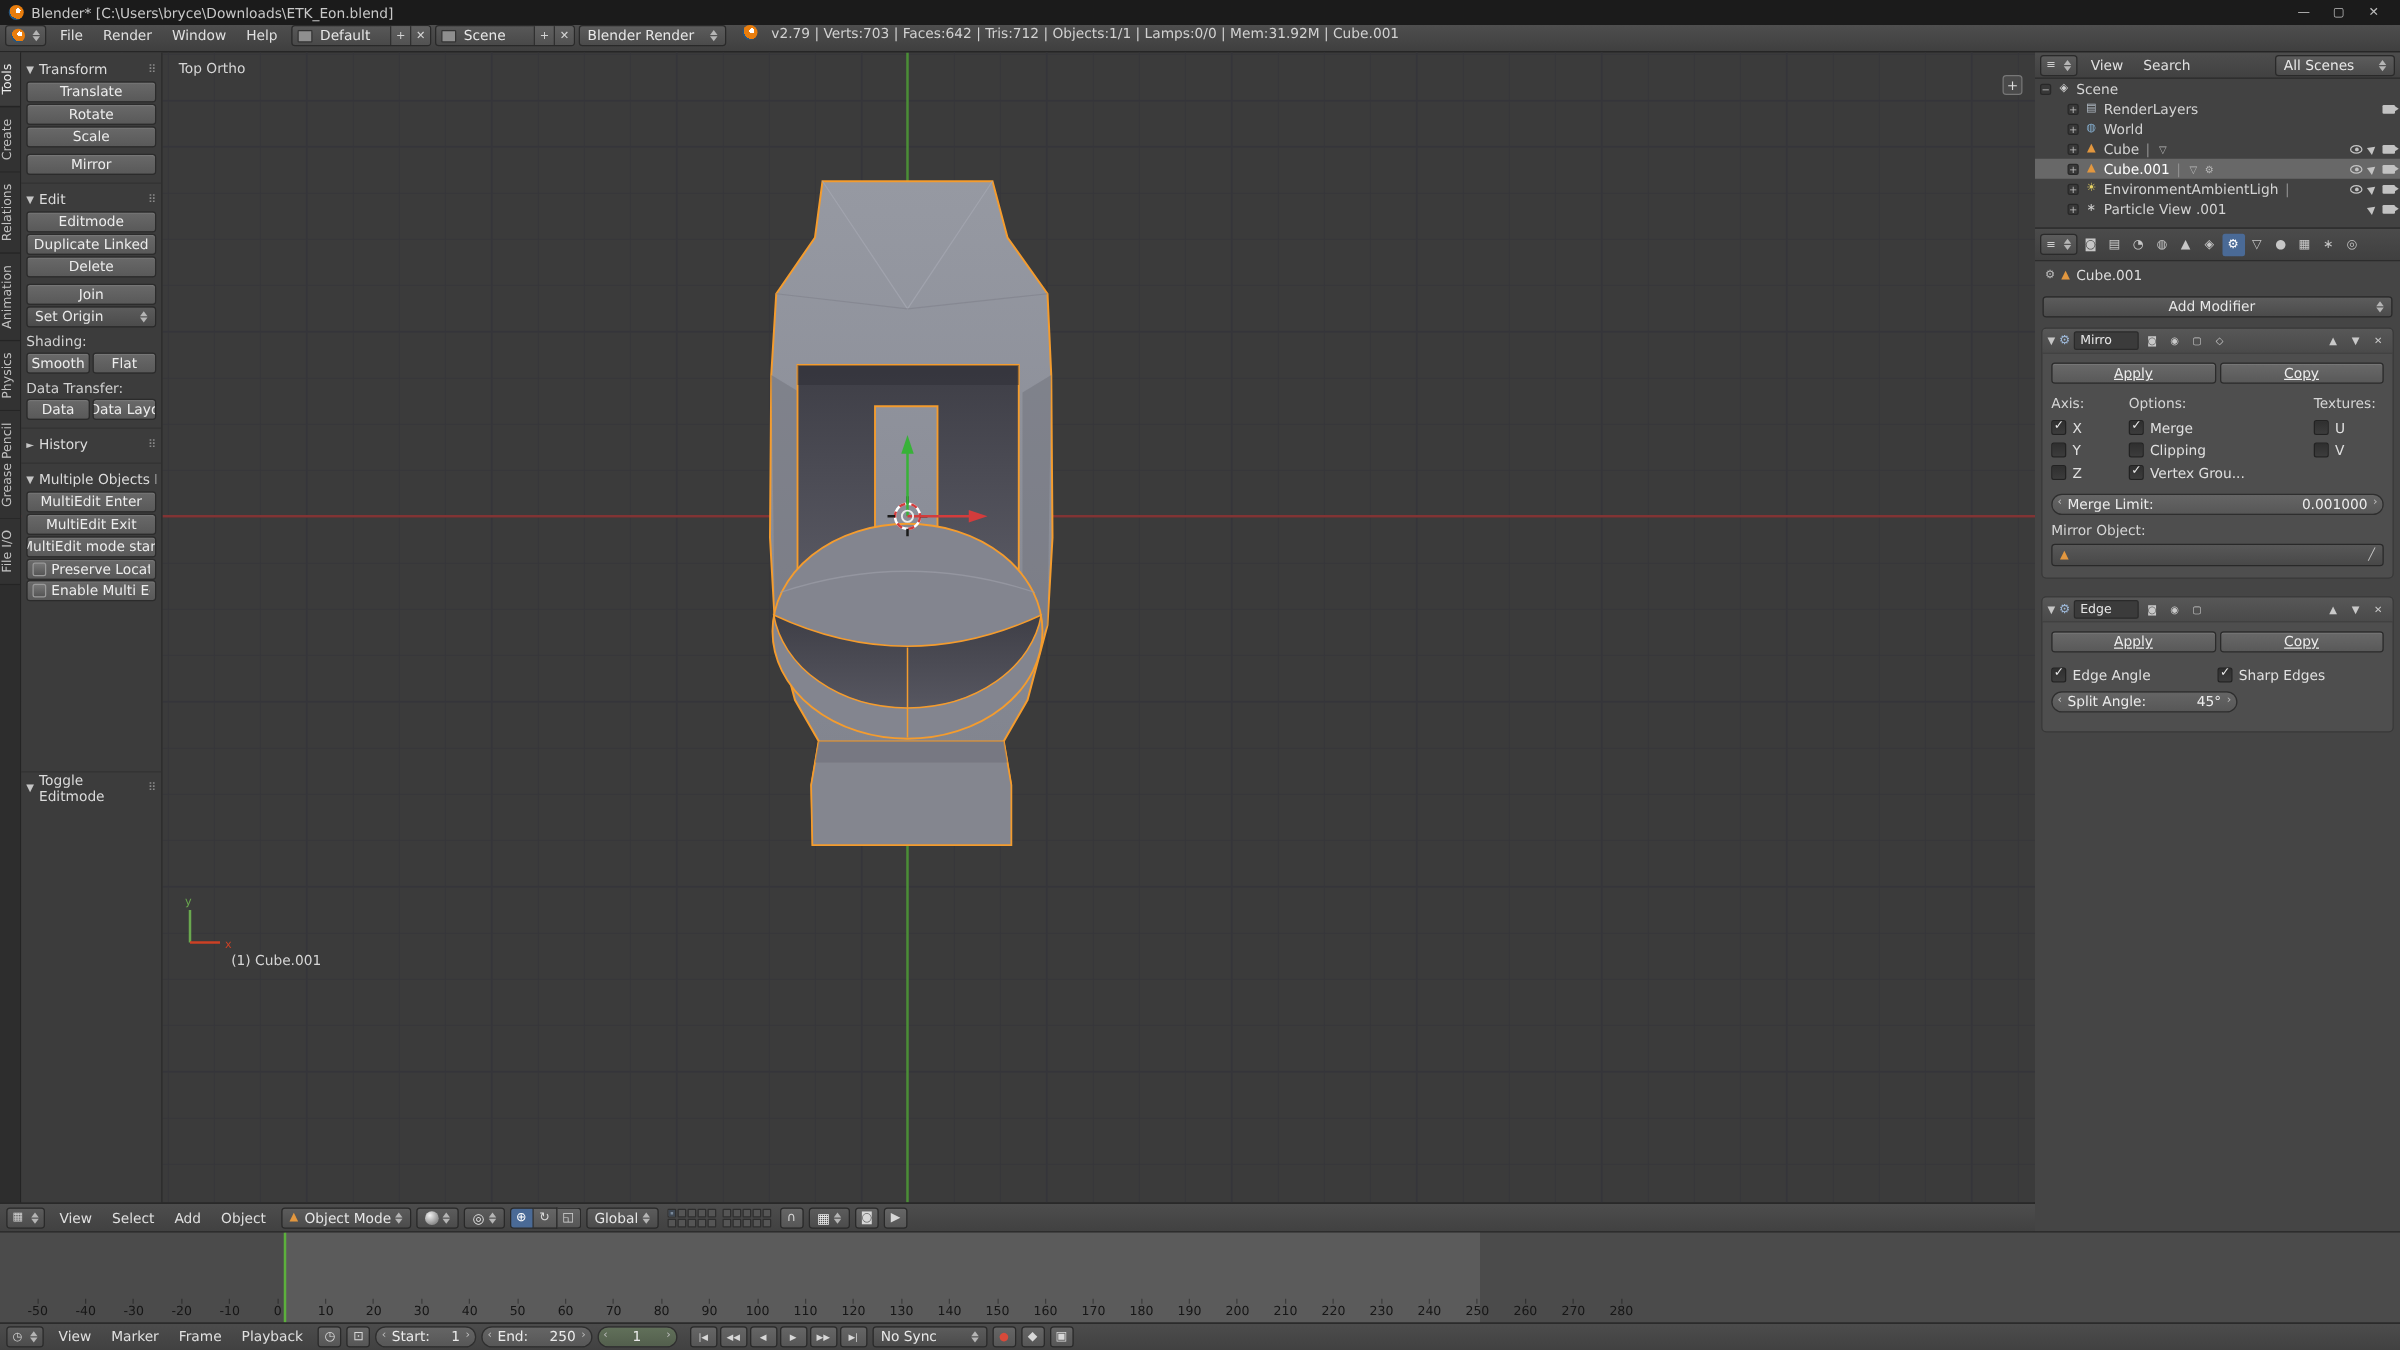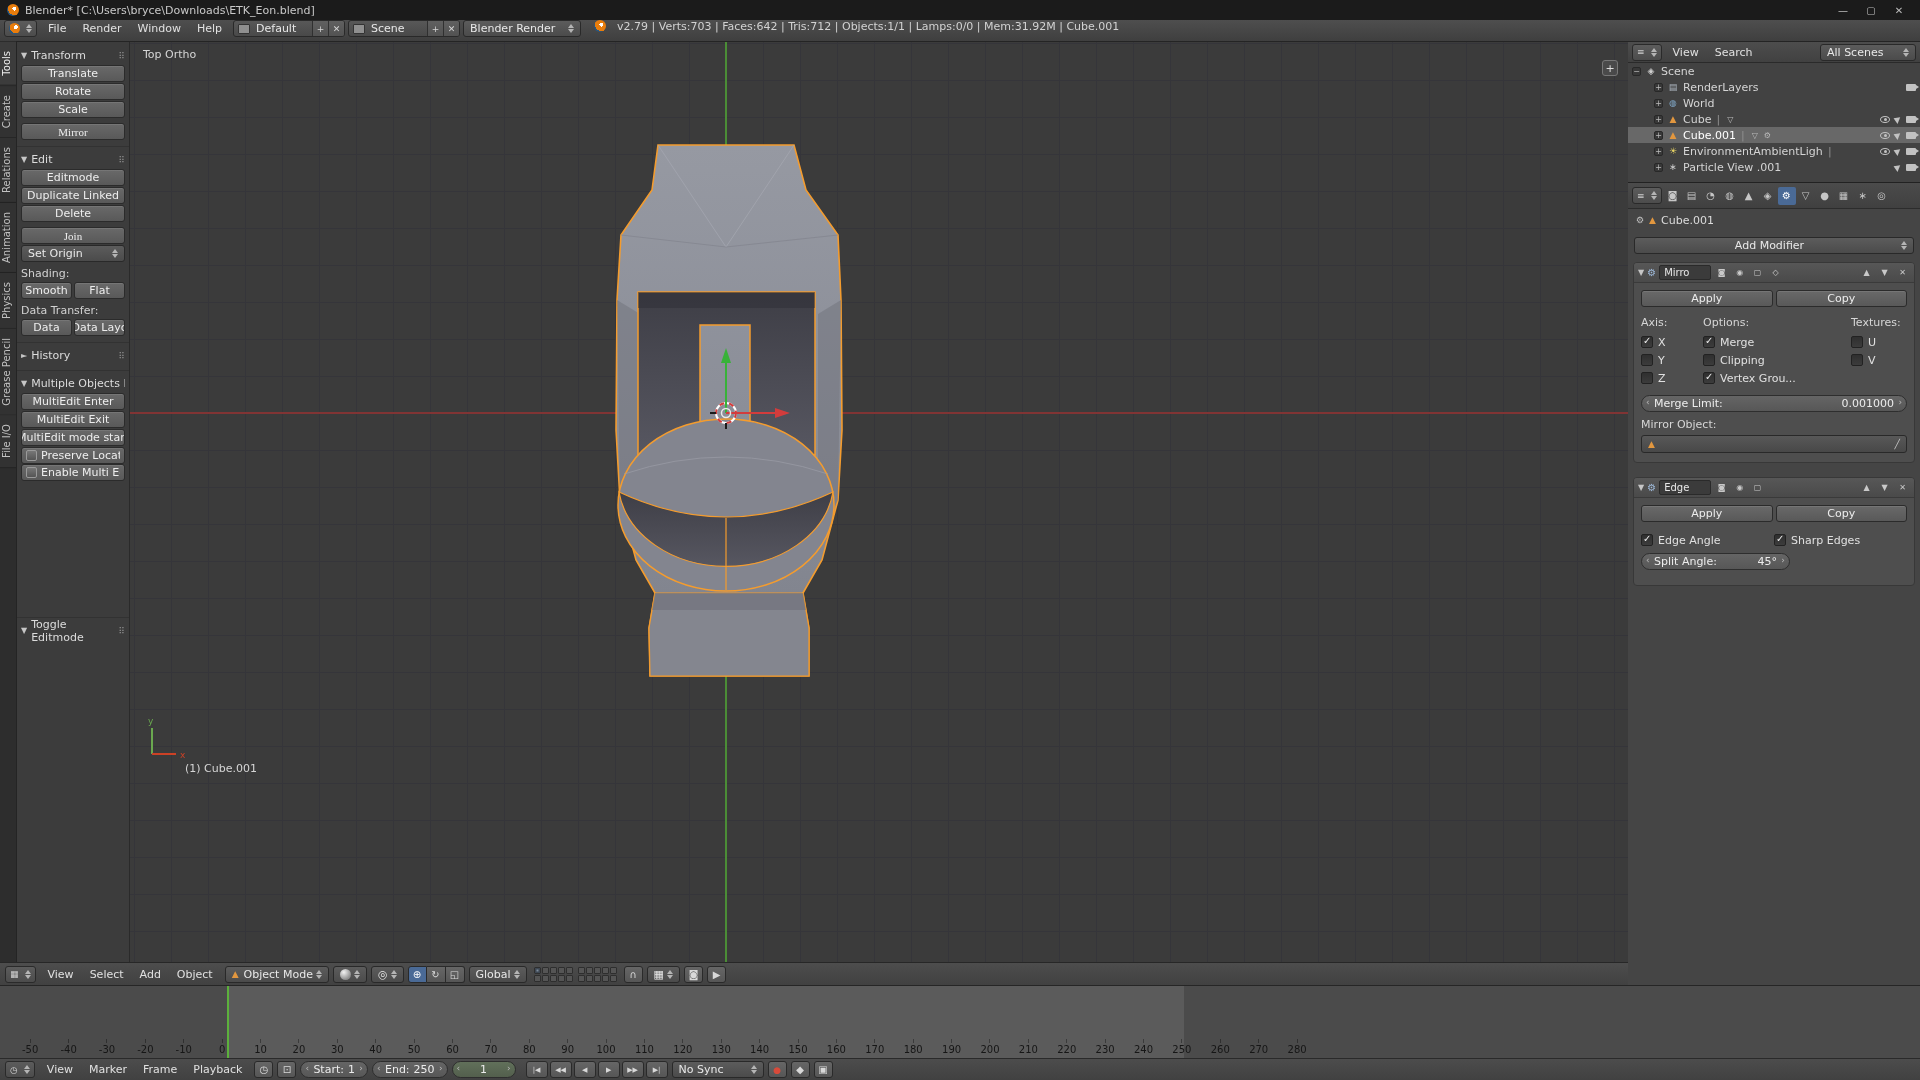--- a/index.html
+++ b/index.html
@@ -47,21 +47,21 @@
   .vtab{writing-mode:vertical-rl;transform:rotate(180deg);font-size:10px;color:#c2c2c2;padding:9px 1px;border-top:1px solid #242424;background:#323232;text-align:center;}
   .vtab.active{background:#3c3c3c;color:#ececec;}
 
   
   .tshelf{position:absolute;left:17px;top:0;width:113px;height:920px;background:#3c3c3c;border-right:1px solid #2a2a2a;padding:3px 4px;}
   .p-hdr{height:17px;display:flex;align-items:center;gap:4px;color:#dcdcdc;margin:2px 0 1px;}
   .tri{font-size:8px;color:#c6c6c6;}
   .drag{margin-left:auto;color:#8a8a8a;font-size:9px;}
   .btn{height:17px;background:linear-gradient(#696969,#595959);border:1px solid #2b2b2b;border-radius:3px;color:#ededed;display:flex;align-items:center;justify-content:center;box-shadow:inset 0 1px 0 rgba(255,255,255,.09);overflow:hidden;white-space:nowrap;}
   .btn-col .btn{margin:1px 0;}
-  .mt4{margin-top:5px!important;font-family:Liberation Serif, serif;}
+  .mt4{margin-top:5px!important;}
   .r2{display:flex;gap:2px;margin:1px 0;}
   .r2 .btn{flex:1;}
   .lab-sm{margin:5px 0 2px;color:#d2d2d2;}
   .psep{border-top:1px solid #323232;margin:6px -4px 4px;}
   .dd-shelf{margin:1px 0;height:17px;}
   .tog{justify-content:flex-start;padding:0 4px;gap:4px;}
   .mini-ic{width:11px;height:11px;border:1px solid #9a9a9a;border-radius:2px;background:linear-gradient(#777,#555);flex:0 0 auto;}
   .tgl-panel{position:absolute;left:4px;right:4px;top:569px;}
 
   
@@ -106,21 +106,21 @@
   .crumb-ic{font-size:9px;color:#c0c0c0;}
   .crumb-ic.obj{color:#e2973f;}
   .addmod{margin:6px 6px 8px;}
   .mod{margin:0 5px 14px;background:#4e4e4e;border:1px solid #383838;border-radius:4px;}
   .mod-hdr{height:20px;display:flex;align-items:center;gap:3px;padding:0 4px;background:linear-gradient(#575757,#4a4a4a);border-bottom:1px solid #3a3a3a;border-radius:3px 3px 0 0;}
   .wrench{font-size:10px;color:#9db8d8;}
   .namefield{width:52px;height:15px;background:#3b3b3b;border:1px solid #2a2a2a;border-radius:2px;padding:0 4px;display:flex;align-items:center;font-size:10px;color:#e8e8e8;overflow:hidden;white-space:nowrap;}
   .hico{width:15px;height:15px;display:flex;align-items:center;justify-content:center;font-size:8px;color:#c9c9c9;}
   .mod-body{padding:7px 7px 9px;}
   .row2{display:flex;gap:3px;margin-bottom:9px;}
-  .row2 .btn{flex:1;}
+  .row2 .btn{flex:1;text-decoration:underline;}
   .cols3{display:grid;grid-template-columns:58px 1fr 56px;gap:4px;margin-bottom:8px;}
   .lab{color:#d6d6d6;margin-bottom:4px;}
   .cb{display:flex;align-items:center;gap:5px;height:18px;color:#e0e0e0;}
   .cb .box{width:12px;height:12px;background:linear-gradient(#2f2f2f,#3c3c3c);border:1px solid #222;border-radius:2px;position:relative;flex:0 0 auto;}
   .cb.checked .box::after{content:"✓";position:absolute;left:1px;top:-2px;font-size:10px;color:#ececec;}
   .num{height:17px;background:linear-gradient(#656565,#575757);border:1px solid #2e2e2e;border-radius:9px;display:flex;align-items:center;padding:0 12px;position:relative;color:#ececec;margin-bottom:6px;}
   .num::before{content:"‹";position:absolute;left:4px;top:1px;color:#bdbdbd;font-size:9px;}
   .num::after{content:"›";position:absolute;right:4px;top:1px;color:#bdbdbd;font-size:9px;}
   .num .val{margin-left:auto;}
   .objfield{height:18px;margin-top:2px;background:linear-gradient(#585858,#484848);}
@@ -128,21 +128,21 @@
 
   
   #timeline{position:absolute;left:0;top:985px;width:1784px;height:95px;}
   .tl-canvas{position:absolute;left:0;top:0;width:1920px;height:73px;background:#4b4b4b;border-top:1px solid #262626;overflow:hidden;}
   .tl-range{position:absolute;left:228px;width:956px;top:0;bottom:0;background:#5b5b5b;}
   .tl-curframe{position:absolute;left:227px;width:2px;top:0;bottom:0;background:#5cb03c;}
   .ruler{position:absolute;left:11px;bottom:3px;display:flex;}
   .rlab{width:38.4px;text-align:center;color:#161616;font-size:10px;}
   .rlab i{display:block;margin:0 auto 1px;width:1px;height:4px;background:rgba(0,0,0,.35);}
   .tl-header{position:absolute;left:0;top:73px;width:1920px;height:22px;background:linear-gradient(#4c4c4c,#414141);border-top:1px solid #2a2a2a;display:flex;align-items:center;gap:4px;padding:0 5px;}
-  .pill{height:17px;background:linear-gradient(#656565,#575757);border:1px solid #2e2e2e;border-radius:9px;display:flex;align-items:center;justify-content:center;gap:4px;padding:0 12px;position:relative;color:#ececec;}
+  .pill{height:17px;background:linear-gradient(#656565,#575757);border:1px solid #2e2e2e;border-radius:9px;display:flex;align-items:center;justify-content:center;gap:17px;padding:0 12px;position:relative;color:#ececec;}
   .pill::before{content:"‹";position:absolute;left:4px;top:1px;color:#bdbdbd;font-size:9px;}
   .pill::after{content:"›";position:absolute;right:4px;top:1px;color:#bdbdbd;font-size:9px;}
   .pill.frame{background:linear-gradient(#61705a,#535f4d);min-width:64px;}
   .transport{display:flex;gap:2px;margin-left:6px;}
   .transport .tbtn{font-size:7px;min-width:22px;}
   .rec{color:#d84a3a;font-size:9px;}
 </style>
 </head>
 <body>
 

